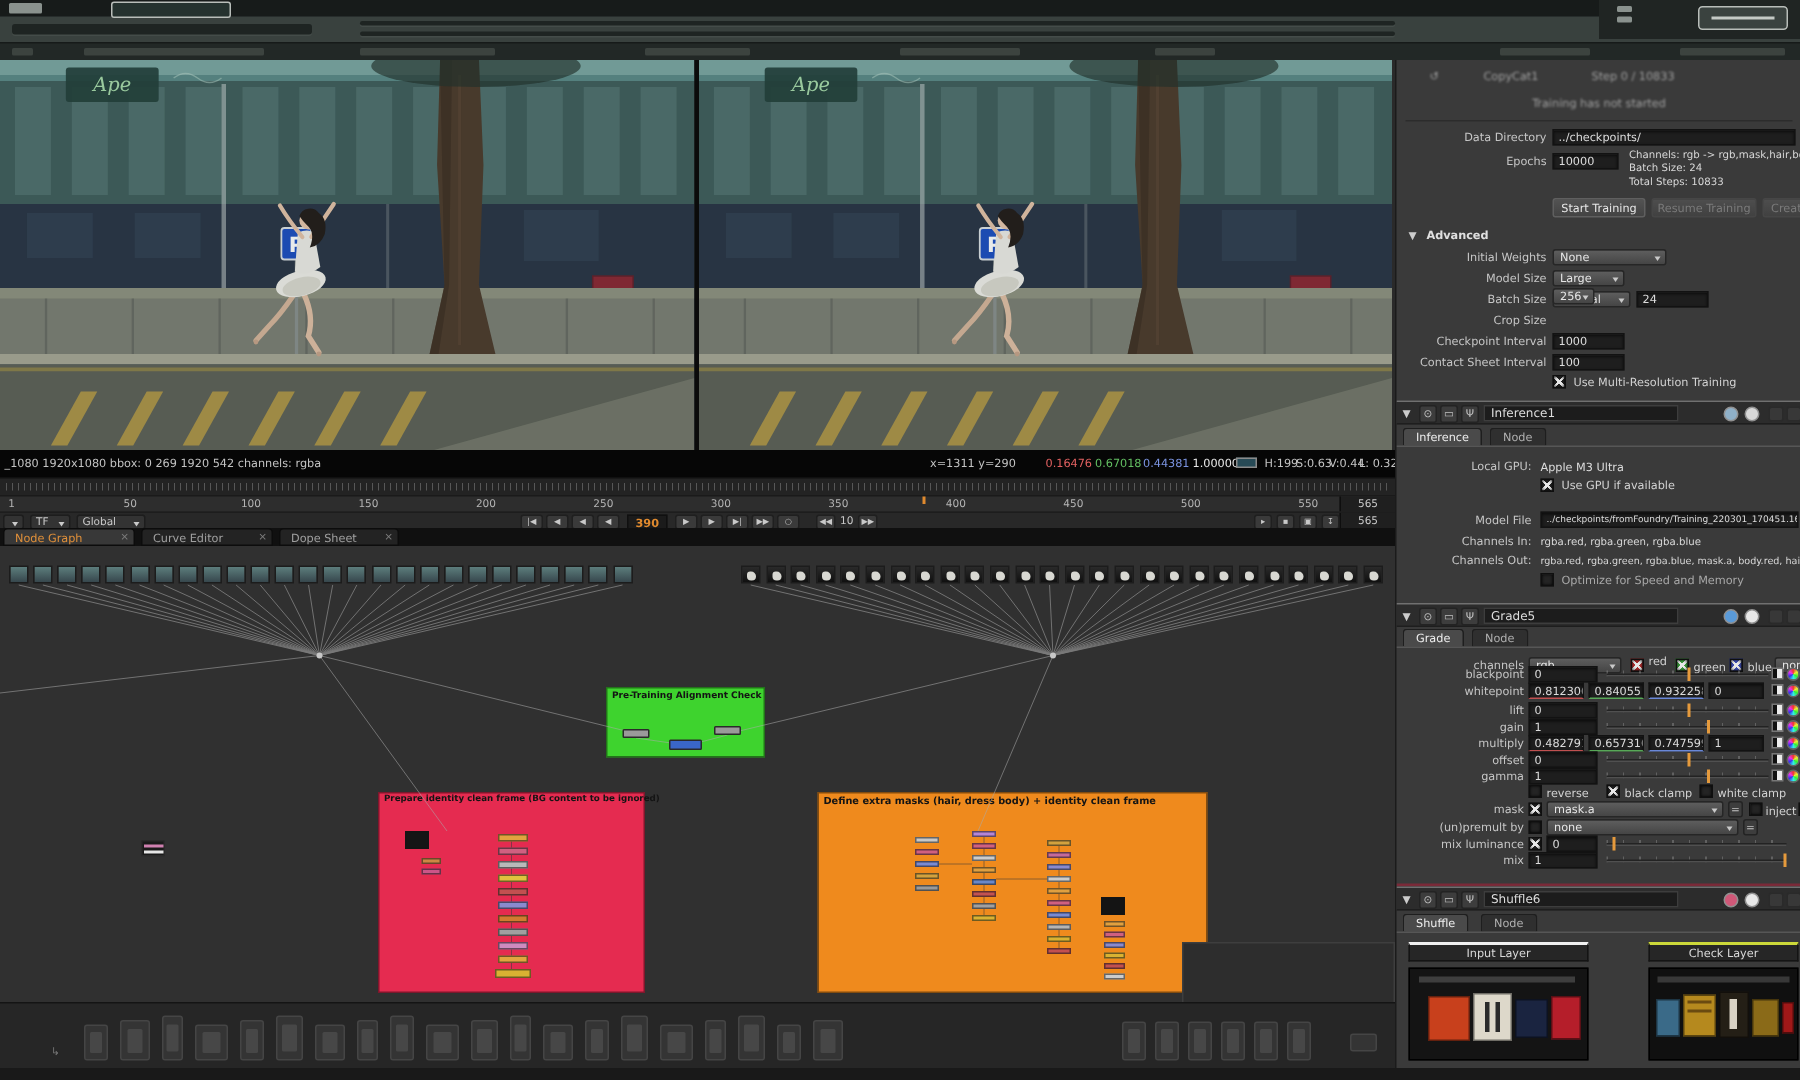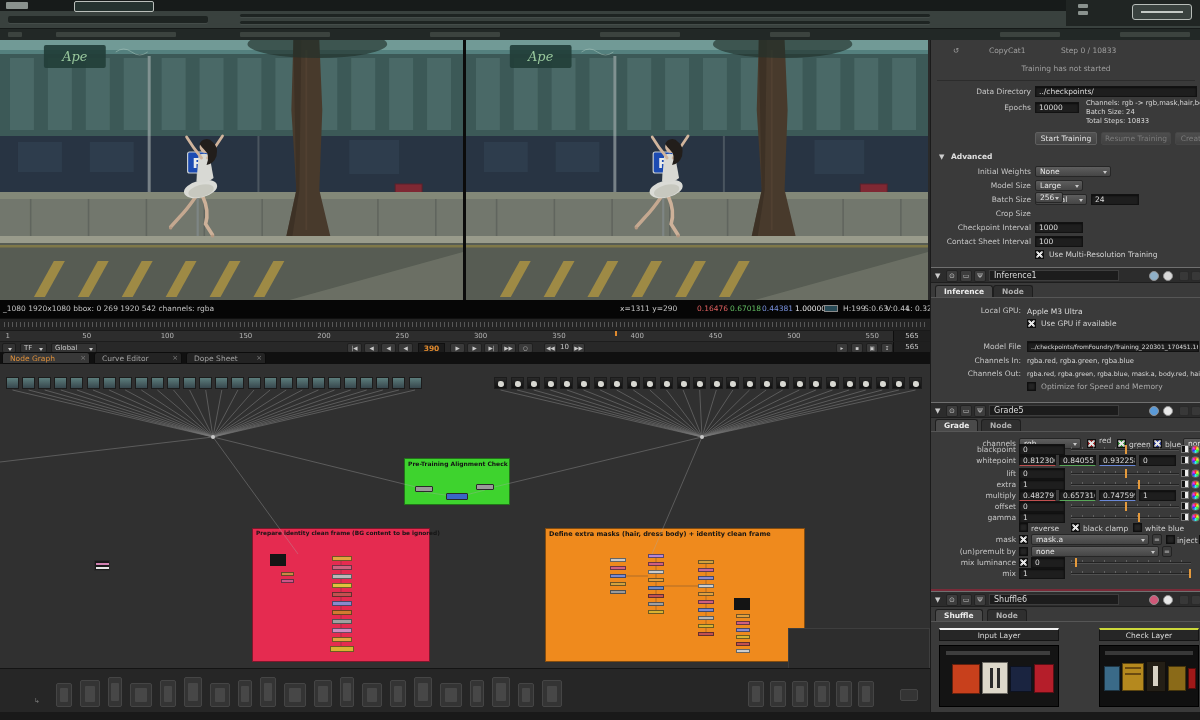--- a/index.html
+++ b/index.html
@@ -79,21 +79,21 @@
   .clab{font-size:7.5px;color:#d2d2d2;line-height:9px;}
   .phead{left:0;width:270px;height:16px;background:#2c2c2c;border-top:1px solid #707070;border-bottom:1px solid #1e1e1e;}
   .ptitle{left:58px;top:2px;width:130px;height:11px;background:#1c1c1c;border:1px solid #3d3d3d;color:#dddddd;
           font-size:8px;line-height:10px;padding:0 4px;}
   .pic{width:12px;height:12px;top:1.5px;background:#3d3d3d;border:1px solid #232323;color:#c0c0c0;font-size:7px;
        line-height:11px;text-align:center;border-radius:2px;}
   .tri{font-size:7px;color:#cccccc;top:4px;}
   .circ{width:10px;height:10px;border-radius:50%;border:1px solid #909090;top:2.5px;}
   .dimsq{width:10px;height:10px;top:3px;background:#383838;border:1px solid #2a2a2a;border-radius:2px;}
   .tb{height:12px;background:#2f2f2f;border:1px solid #1e1e1e;border-bottom:none;color:#b0b0b0;font-size:7.5px;
-      line-height:12px;padding:0 8px;border-radius:3px 3px 0 0;font-weight:bold;}
+      line-height:12px;padding:0 8px;border-radius:3px 3px 0 0;}
   .tb.act{background:#4a4a4a;color:#eeeeee;}
   .slider{height:9px;}
   .slider .gv{position:absolute;left:0;right:0;top:4px;height:2px;background:#232323;border-bottom:1px solid #505050;}
   .slider .tk{position:absolute;left:0;right:0;top:2px;height:4px;
      background:repeating-linear-gradient(90deg,rgba(170,170,170,.35) 0 1px,transparent 1px 11px);}
   .slider .ph{position:absolute;top:0;width:2px;height:9px;background:#e59a3c;}
   .swbw{width:8px;height:8px;border:1px solid #777;background:linear-gradient(90deg,#101010 50%,#ececec 50%);}
   .wheel{width:9px;height:9px;border-radius:50%;border:1px solid #666;
      background:conic-gradient(#e33,#ee3,#3e3,#3ee,#33e,#e3e,#e33);}
   .u0{border-bottom:1px solid #c05050;} .u1{border-bottom:1px solid #58a858;} .u2{border-bottom:1px solid #6a88d8;}
@@ -807,21 +807,21 @@
           <span>none</span>
         </div>
 
       <div id="gradeRows"></div>
 
       <div class="chk" style="left:88px;top:121px"></div>
       <span class="clab txt" style="left:100px;top:122px">reverse</span>
       <div class="chk on" style="left:140px;top:121px"></div>
       <span class="clab txt" style="left:152px;top:122px">black clamp</span>
       <div class="chk" style="left:202px;top:121px"></div>
-      <span class="clab txt" style="left:214px;top:122px">white blue</span>
+      <span class="clab txt" style="left:214px;top:122px">white clamp</span>
 
       <div class="lbl" style="left:0;top:132px;width:85px">mask</div>
       <div class="chk on" style="left:88px;top:133px"></div>
       <div class="dd" style="left:100px;top:132px;width:118px">
           <span>mask.a</span>
         </div>
       <div class="pic" style="left:221px;top:132px;width:10px;height:11px;line-height:10px">=</div>
       <div class="chk" style="left:235px;top:133px"></div>
       <span class="clab txt" style="left:246px;top:134px">inject</span>
       <div class="chk" style="left:268px;top:133px"></div>
@@ -867,21 +867,21 @@
         <div class="wheel" style="left: 260px; top: 54px;"></div>
         <div class="lbl" style="left: 0px; top: 66px; width: 85px;">lift</div>
         <div class="inp" style="left: 88px; top: 66px; width: 46px;">0</div>
         <div class="slider" style="left: 140px; top: 67px; width: 108px;">
           <div class="tk"></div>
           <div class="gv"></div>
           <div class="ph" style="left:50%"></div>
         </div>
         <div class="swbw" style="left: 250px; top: 67px;"></div>
         <div class="wheel" style="left: 260px; top: 67px;"></div>
-        <div class="lbl" style="left: 0px; top: 77px; width: 85px;">extra</div>
+        <div class="lbl" style="left: 0px; top: 77px; width: 85px;">gain</div>
         <div class="inp" style="left: 88px; top: 77px; width: 46px;">1</div>
         <div class="slider" style="left: 140px; top: 78px; width: 108px;">
           <div class="tk"></div>
           <div class="gv"></div>
           <div class="ph" style="left:62%"></div>
         </div>
         <div class="swbw" style="left: 250px; top: 78px;"></div>
         <div class="wheel" style="left: 260px; top: 78px;"></div>
         <div class="lbl" style="left: 0px; top: 88px; width: 85px;">multiply</div>
         <div class="inp u0" style="left: 88px; top: 88px; width: 37px;">0.482791</div>

